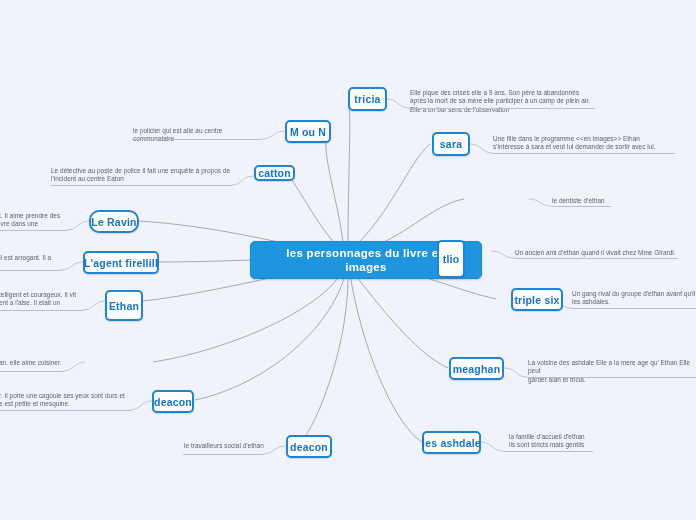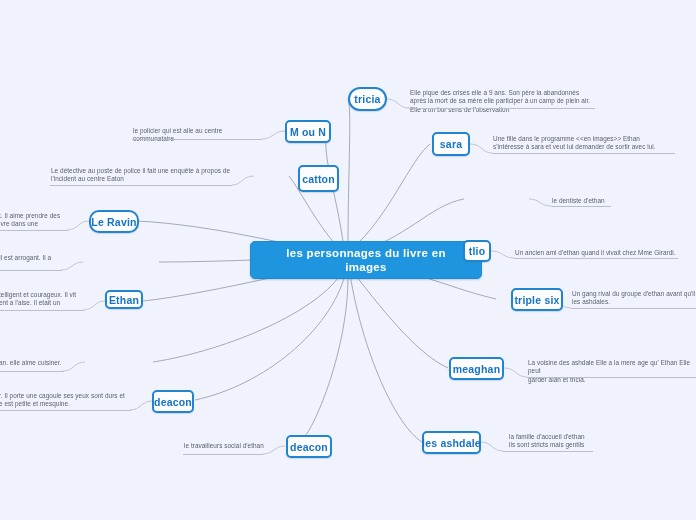--- a/index.html
+++ b/index.html
@@ -123,39 +123,39 @@
       <path d="M 85 362 C 74 362 74 371 63 371"></path>
       <path d="M 152 401 C 141 401 141 410 130 410"></path>
       <path d="M 285 446 C 274 446 274 454 263 454"></path>
     </g>
   </svg>
 
   <div class="central" style="left:250px; top:241px; width:232px; height:38px;text-align:center;">
     <span>les personnages  du livre en images</span>
   </div>
 
-  <div class="node" style="left:348px; top:87px; width:39px; height:24px;border-radius:12px;">
+  <div class="node" style="left:348px; top:87px; width:39px; height:24px;">
     <span>tricia</span>
   </div>
   <div class="note right" style="left:410px; top:89px; width:182px;">Elle pique des crises elle a 9 ans. Son père la abandonnés
 après la mort de sa mère elle participer à un camp de plein air.
 Elle a un bor sens de l'observation</div>
   <div class="underline" style="left:409px; top:108px; width:186px;"></div>
 
   <div class="node" style="left:432px; top:132px; width:38px; height:24px;">
     <span>sara</span>
   </div>
   <div class="note right" style="left:493px; top:135px; width:190px;">Une fille dans le programme &lt;&lt;en images&gt;&gt; Ethan
 s'intéresse à sara et veut lui demander de sortir avec lui.</div>
   <div class="underline" style="left:492px; top:153px; width:183px;"></div>
 
   <div class="note right" style="left:552px; top:197px; width:120px;">le dentiste d'ethan</div>
   <div class="underline" style="left:551px; top:206px; width:60px;"></div>
 
-  <div class="node" style="left:463px; top:240px; width:28px; height:22px;">
+  <div class="node" style="left:437px; top:240px; width:28px; height:38px;">
     <span>tlio</span>
   </div>
   <div class="note right" style="left:515px; top:249px; width:176px;">Un ancien ami d'ethan quand il vivait chez Mme Girardi.</div>
   <div class="underline" style="left:514px; top:258px; width:164px;"></div>
 
   <div class="node" style="left:511px; top:288px; width:52px; height:23px;">
     <span>triple six</span>
   </div>
   <div class="note right" style="left:572px; top:290px; width:124px;">Un gang rival du groupe d'ethan avant qu'il
 les ashdales.</div>
@@ -174,38 +174,41 @@
   <div class="note right" style="left:509px; top:433px; width:140px;">la famille d'accueil d'ethan
 ils sont stricts mais gentils</div>
   <div class="underline" style="left:503px; top:451px; width:90px;"></div>
 
   <div class="node" style="left:285px; top:120px; width:46px; height:23px;">
     <span>M ou N</span>
   </div>
   <div class="note left" style="left:133px; top:127px; width:130px;">le policier qui est alle au centre communataire</div>
   <div class="underline" style="left:132px; top:139px; width:130px;"></div>
 
-  <div class="node" style="left:254px; top:165px; width:41px; height:27px;margin-left:44px;">
+  <div class="node" style="left:254px; top:165px; width:41px; height:16px;">
     <span>catton</span>
   </div>
   <div class="note left" style="left:51px; top:167px; width:180px;">Le détective au poste de police il fait une enquête à propos de
 l'incident au centre Eaton</div>
   <div class="underline" style="left:50px; top:185px; width:182px;"></div>
 
   <div class="node" style="left:89px; top:210px; width:50px; height:23px;border-radius:10px;">
     <span>Le Ravin</span>
   </div>
   <div class="note left" style="left:-1px; top:212px; width:70px;">t. Il aime prendre des
 ivre dans une</div>
   <div class="underline" style="left:-2px; top:230px; width:70px;"></div>
 
+  <div class="node" style="left:83px; top:251px; width:76px; height:23px;">
+    <span>L'agent firellill</span>
+  </div>
   <div class="note left" style="left:-1px; top:254px; width:68px;">Il est arrogant. Il a</div>
   <div class="underline" style="left:-2px; top:270px; width:64px;"></div>
 
-  <div class="node" style="left:105px; top:290px; width:38px; height:19px;">
+  <div class="node" style="left:105px; top:290px; width:38px; height:31px;">
     <span>Ethan</span>
   </div>
   <div class="note left" style="left:-1px; top:291px; width:86px;">telligent et courageux. Il vit
 ent a l'aise. Il etait un</div>
   <div class="underline" style="left:-2px; top:310px; width:86px;"></div>
 
   <div class="note left" style="left:-1px; top:359px; width:66px;">an. elle aime cuisiner.</div>
   <div class="underline" style="left:-2px; top:371px; width:66px;"></div>
 
   <div class="node" style="left:152px; top:390px; width:42px; height:23px;">

